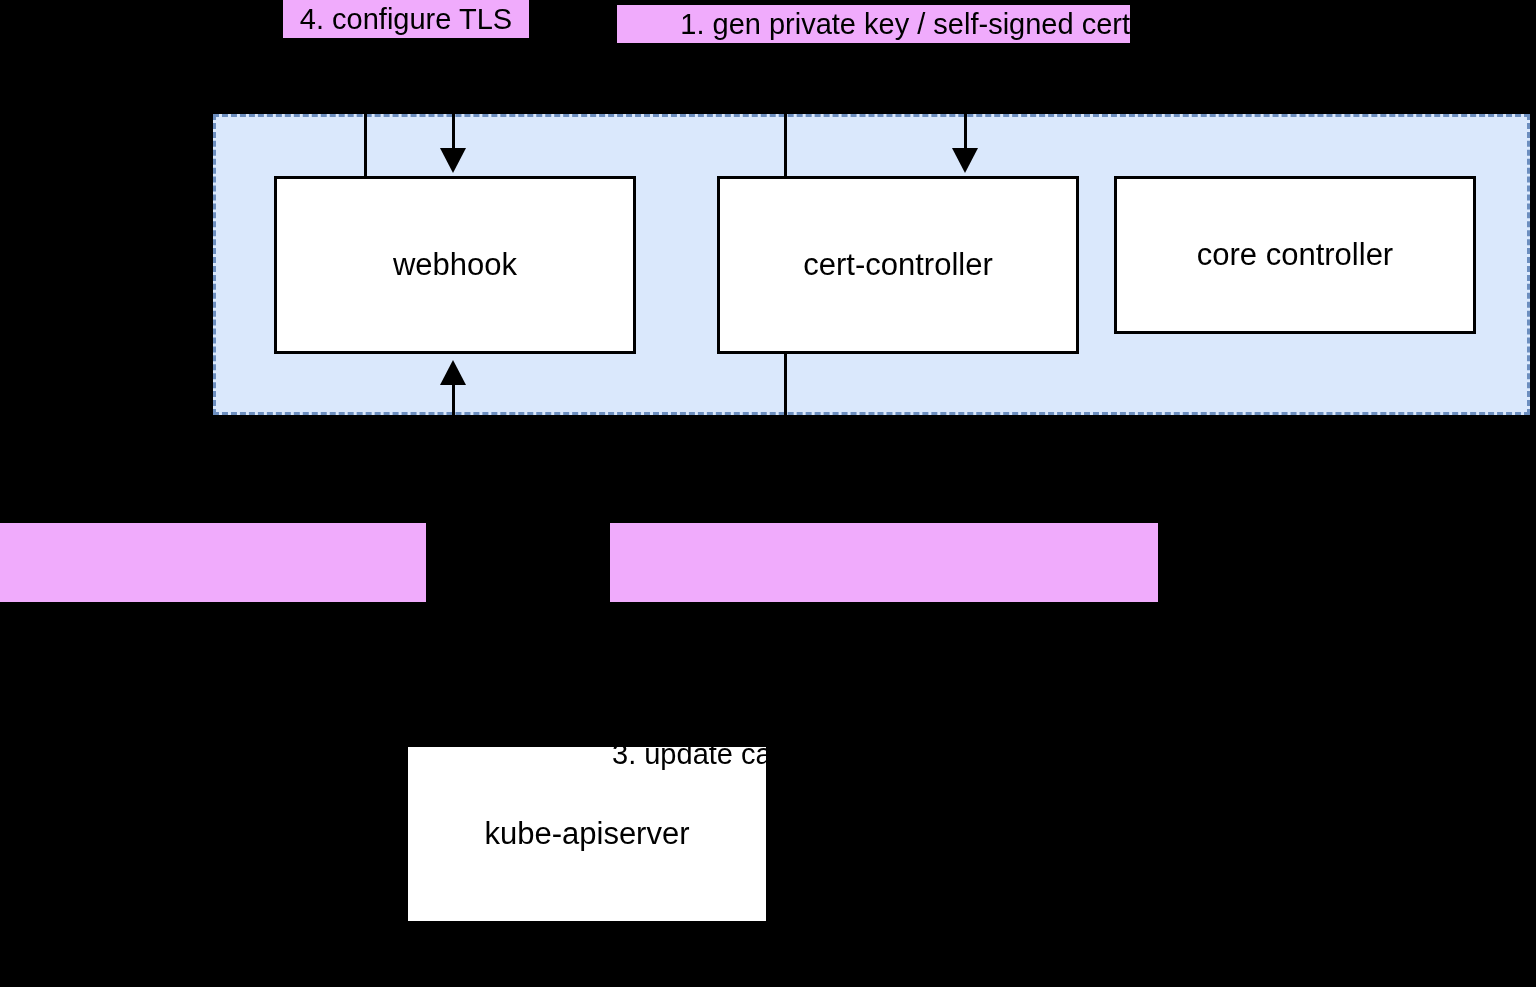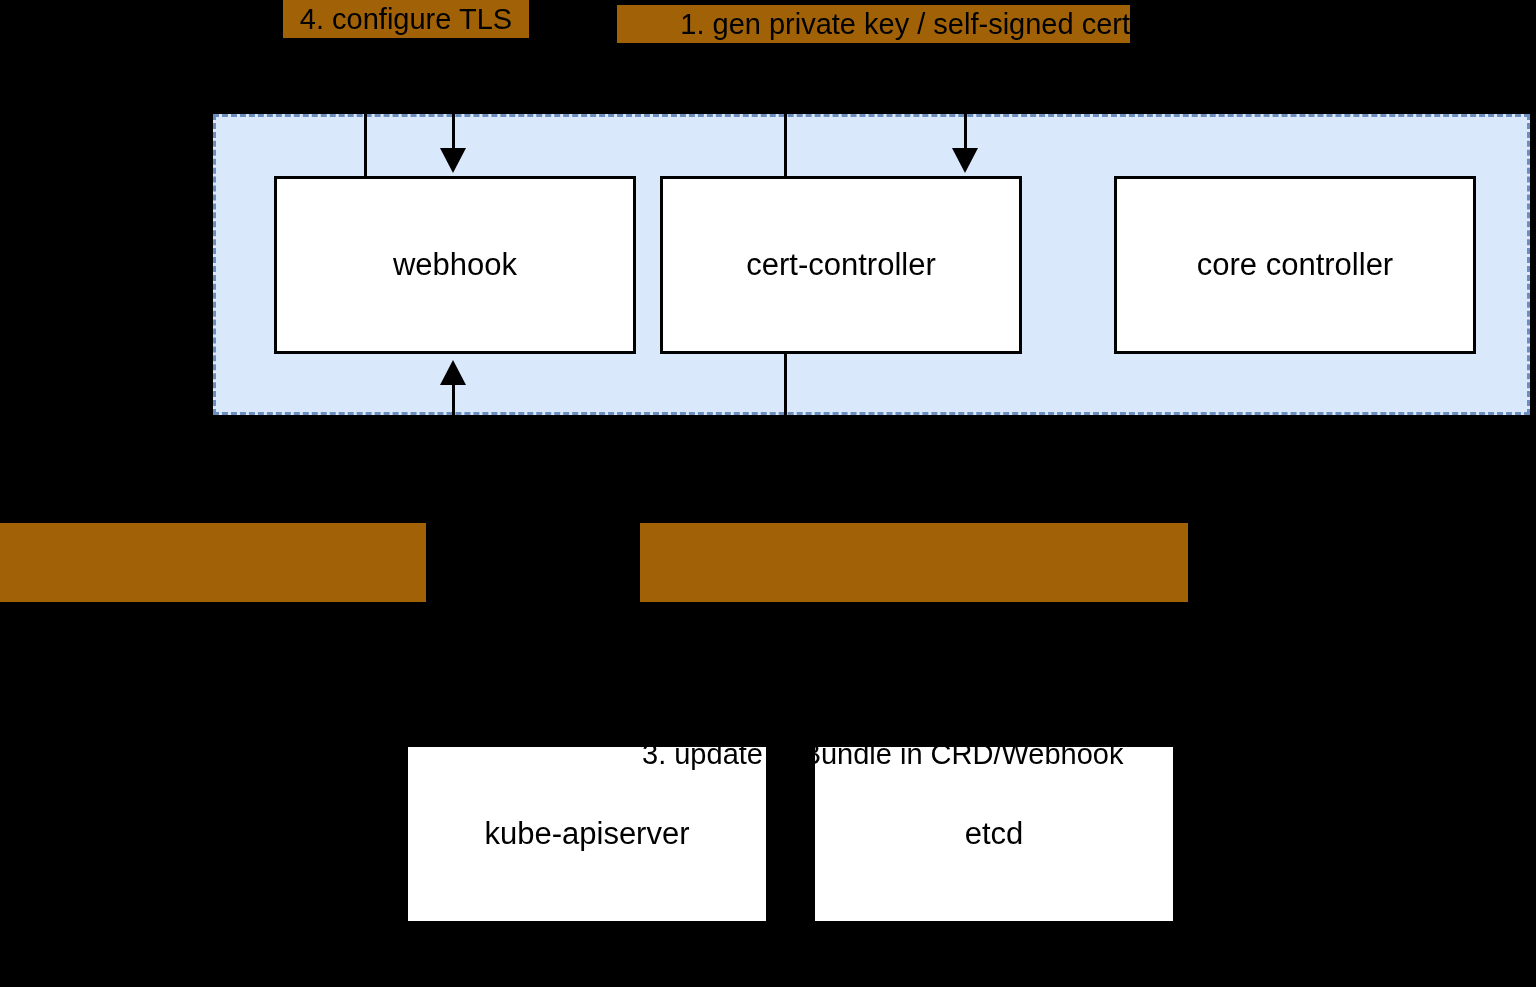--- a/index.html
+++ b/index.html
@@ -53,29 +53,29 @@
     line-height: 1.1;
     text-align: center;
     white-space: nowrap;
   }
 
   .node.borderless {
     border: none;
   }
 
   #node-webhook         { left: 274px;  top: 176px; width: 362px; height: 178px; }
-  #node-cert-controller { left: 660px;  top: 176px; width: 362px; height: 178px; }
-  #node-core-controller { left: 1114px; top: 176px; width: 362px; height: 178px; }
+  #node-cert-controller { left: 717px;  top: 176px; width: 362px; height: 178px; }
+  #node-core-controller { left: 1114px; top: 176px; width: 362px; height: 158px; }
   #node-kube-apiserver  { left: 396px;  top: 747px; width: 358px; height: 174px; margin-left: 12px; }
   #node-etcd            { left: 815px;  top: 747px; width: 358px; height: 174px; }
 
   
   .plate {
     position: absolute;
-    background: #a16207;
+    background: #f0abfc;
     color: #000000;
     font-size: 29px;
     line-height: 42px;
     white-space: pre;
     box-sizing: border-box;
   }
 
   #label-configure-tls {
     left: 283px;
     top: 0px;
@@ -100,21 +100,20 @@
     text-align: center;
     padding-top: 0px;
   }
   #label-write-secret {
     left: 610px;
     top: 523px;
     width: 548px;
     height: 79px;
     text-align: left;
     padding-left: 2px;
-    margin-left: 30px;
   }
   .plate .line { display: block; }
 
   
   .vline {
     position: absolute;
     width: 3px;
     background: #000000;
   }
   .arrow-head {
@@ -180,23 +179,20 @@
   </div>
 
   <div class="node" id="node-core-controller">
     <span class="node-label">core controller</span>
   </div>
 
   <div class="node borderless" id="node-kube-apiserver">
     <span class="node-label">kube-apiserver</span>
   </div>
 
-  <div class="node borderless" id="node-etcd">
-    <span class="node-label">etcd</span>
-  </div>
 
   <div class="plate" id="label-configure-tls">4. configure TLS</div>
 
   <div class="plate" id="label-gen-key">1. gen private key / self-signed cert</div>
 
   <div class="plate" id="label-send-webhook">
     <span class="line">5. send conversion/validating</span>
     <span class="line">webhook</span>
   </div>
 

